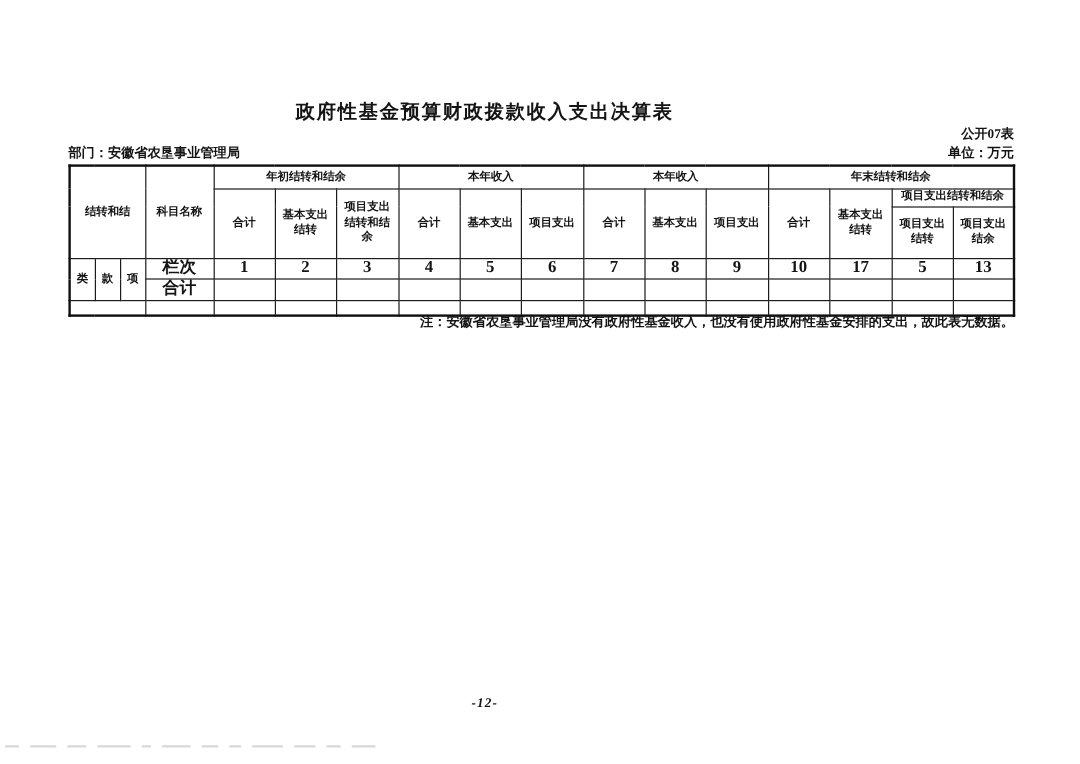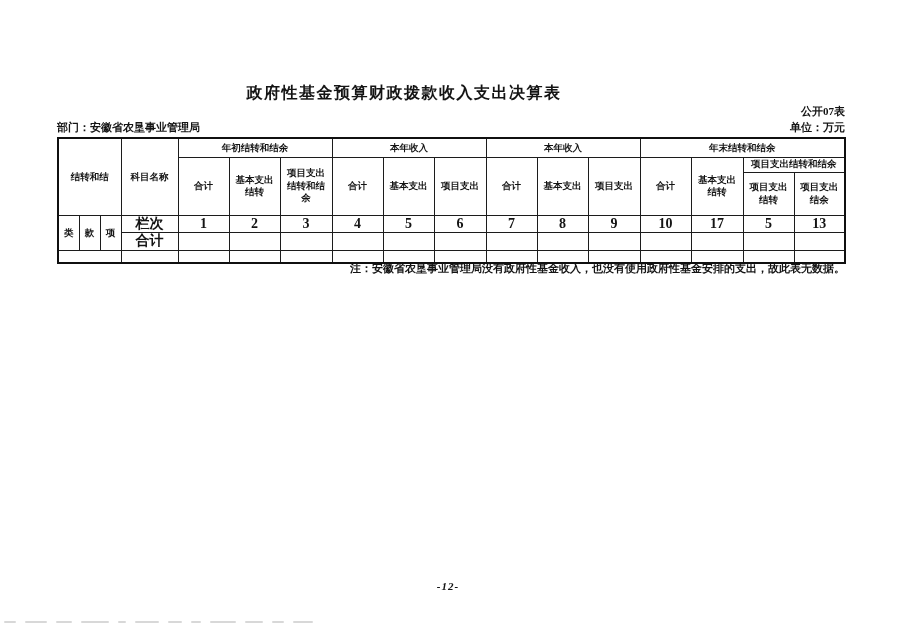--- a/index.html
+++ b/index.html
@@ -100,21 +100,20 @@
   .page-number {
     position: absolute;
     top: 580px;
     left: 0;
     width: 100%;
     text-align: center;
     font-size: 11px;
     font-weight: 700;
     font-style: italic;
     letter-spacing: 1px;
-    margin-left: 44px;
   }
   .scan-artifact {
     position: absolute;
     top: 620px;
     left: 4px;
     width: 380px;
     height: 4px;
     display: flex;
     align-items: center;
     gap: 9px;

